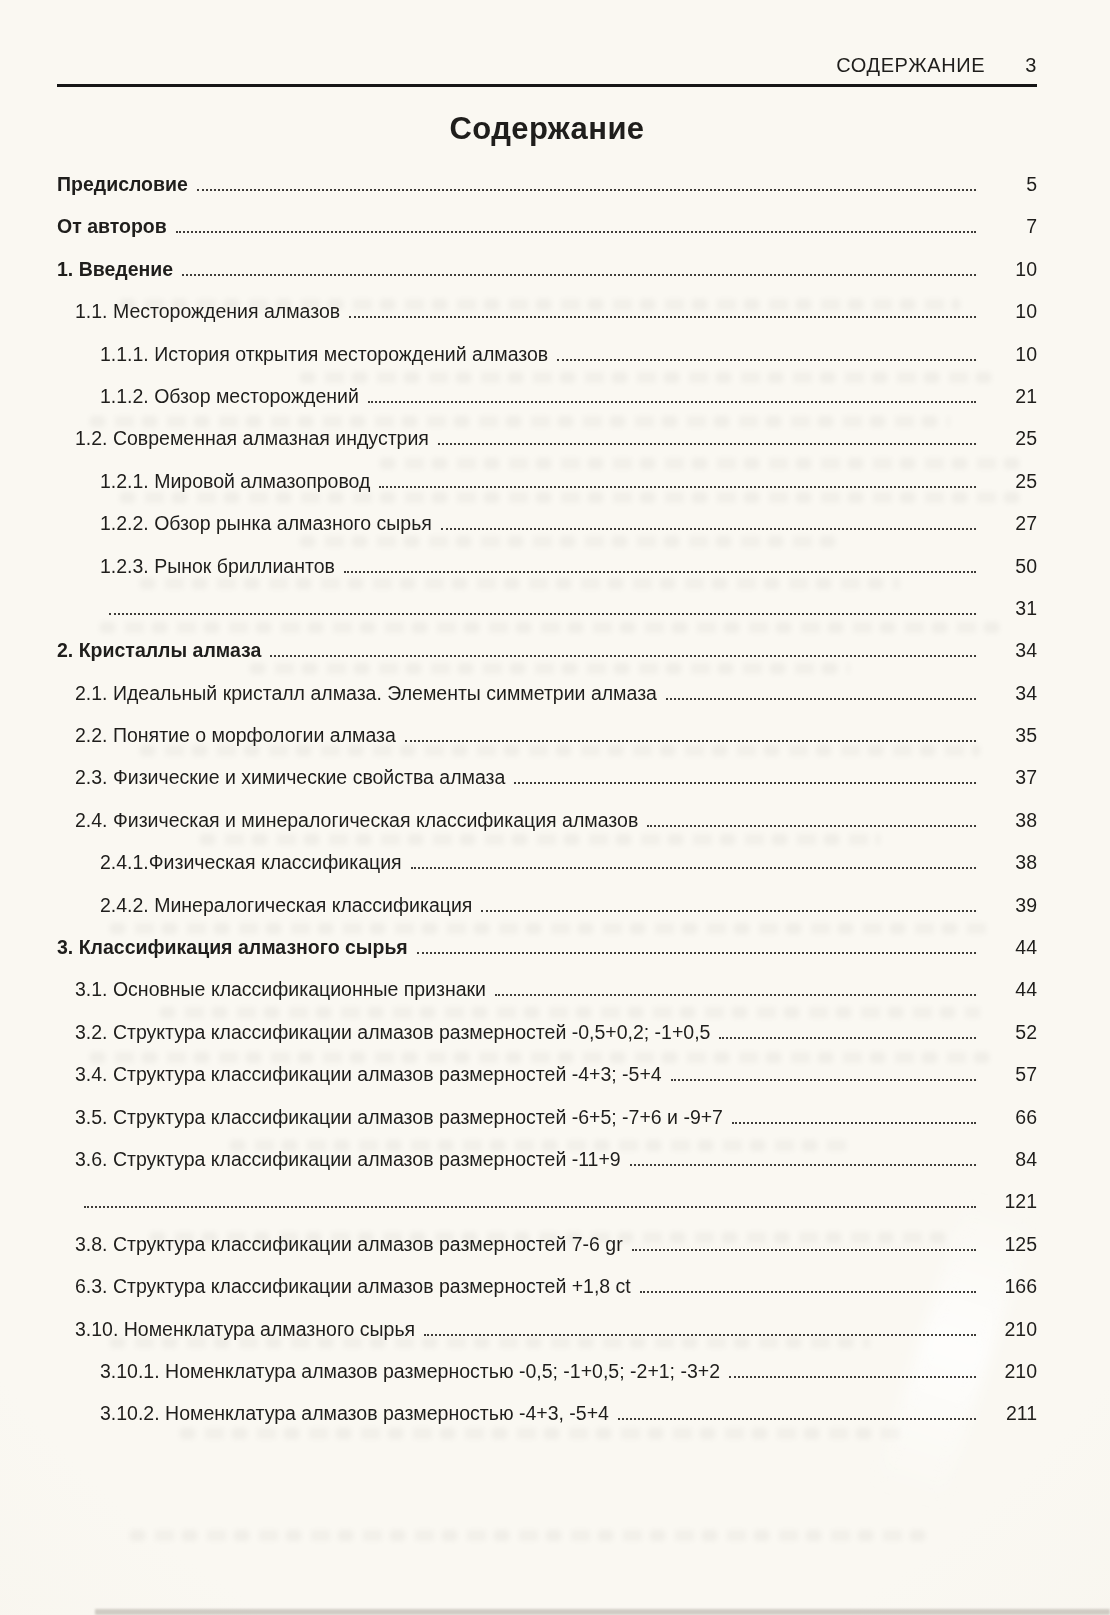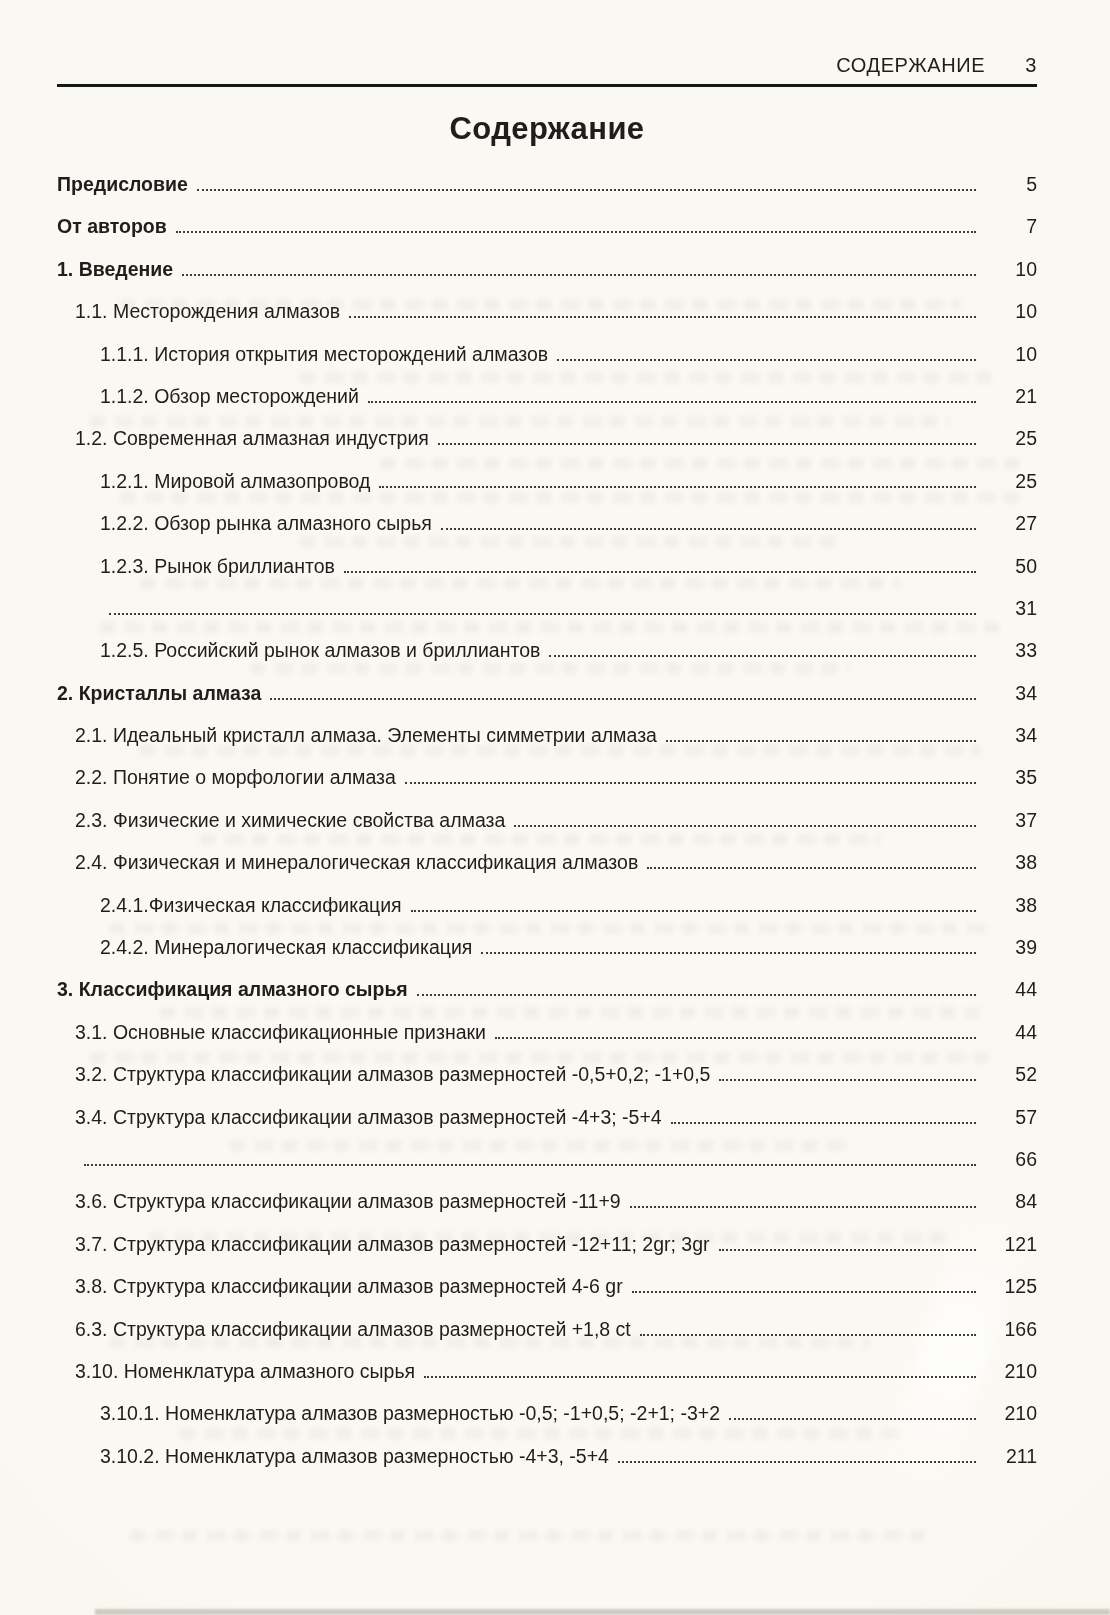--- a/index.html
+++ b/index.html
@@ -190,25 +190,20 @@
     <span class="label">1.2.3. Рынок бриллиантов</span>
     <span class="leader"></span>
     <span class="pnum">50</span>
   </div>
 
   <div class="row lvl2">
     <span class="leader"></span>
     <span class="pnum">31</span>
   </div>
 
-  <div class="row lvl2">
-    <span class="label">1.2.5. Российский рынок алмазов и бриллиантов</span>
-    <span class="leader"></span>
-    <span class="pnum">33</span>
-  </div>
 
   <div class="row lvl0 bold">
     <span class="label">2. Кристаллы алмаза</span>
     <span class="leader"></span>
     <span class="pnum">34</span>
   </div>
 
   <div class="row lvl1">
     <span class="label">2.1. Идеальный кристалл алмаза. Элементы симметрии алмаза</span>
     <span class="leader"></span>
@@ -264,38 +259,38 @@
   </div>
 
 
   <div class="row lvl1">
     <span class="label">3.4. Структура классификации алмазов размерностей -4+3; -5+4</span>
     <span class="leader"></span>
     <span class="pnum">57</span>
   </div>
 
   <div class="row lvl1">
+    <span class="label">3.5. Структура классификации алмазов размерностей -6+5; -7+6 и -9+7</span>
     <span class="leader"></span>
     <span class="pnum">66</span>
   </div>
 
   <div class="row lvl1">
     <span class="label">3.6. Структура классификации алмазов размерностей -11+9</span>
     <span class="leader"></span>
     <span class="pnum">84</span>
   </div>
 
   <div class="row lvl1">
-    <span class="label">3.7. Структура классификации алмазов размерностей -12+11; 2gr; 3gr</span>
     <span class="leader"></span>
     <span class="pnum">121</span>
   </div>
 
   <div class="row lvl1">
-    <span class="label">3.8. Структура классификации алмазов размерностей 4-6 gr</span>
+    <span class="label">3.8. Структура классификации алмазов размерностей 7-6 gr</span>
     <span class="leader"></span>
     <span class="pnum">125</span>
   </div>
 
   <div class="row lvl1">
     <span class="label">6.3. Структура классификации алмазов размерностей +1,8 ct</span>
     <span class="leader"></span>
     <span class="pnum">166</span>
   </div>
 

